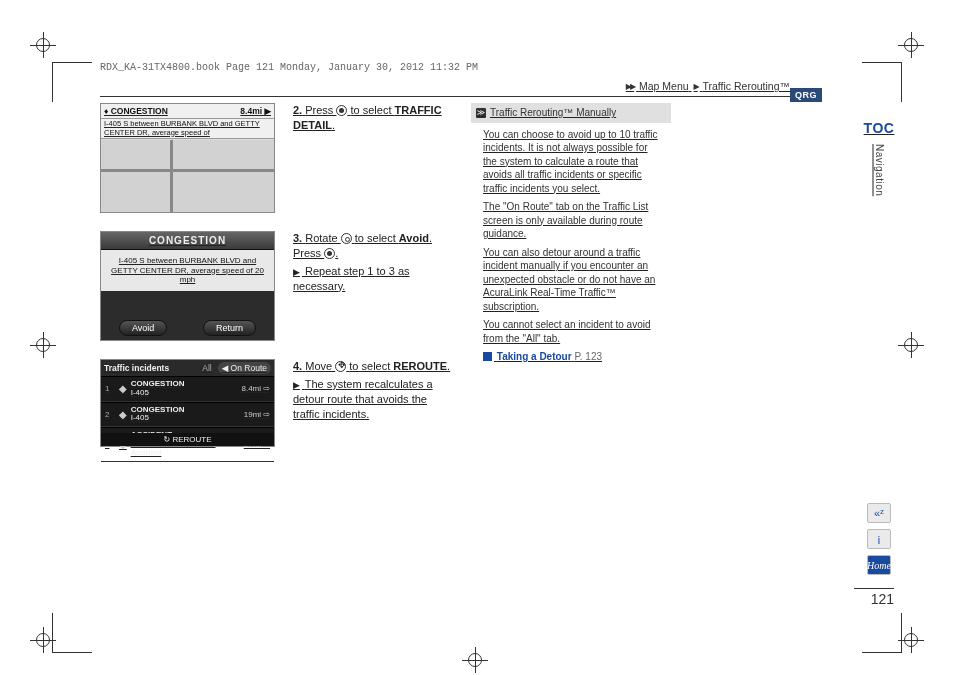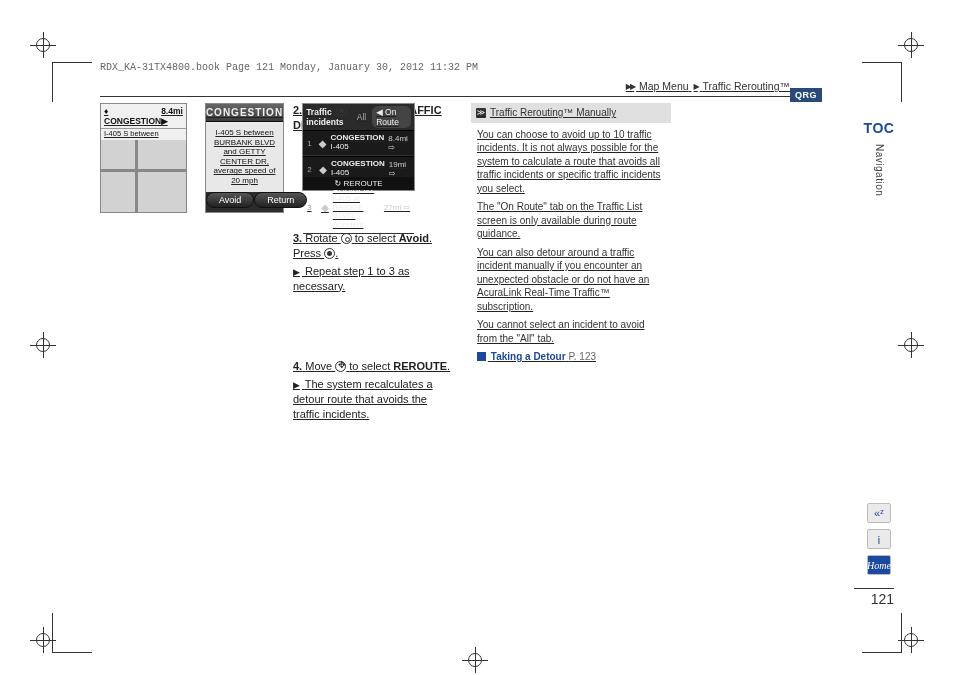--- a/index.html
+++ b/index.html
@@ -50,21 +50,21 @@
     font-size:9px; font-weight:bold;
     padding:2px 5px;
     letter-spacing:0.5px;
   }
   hr.rule { border:none; border-top:1px solid #333; margin-top:4px; }
   .columns {
     display:flex;
     gap:18px;
     margin-top:6px;
   }
-  .col-screens { width:175px; display:flex; flex-direction:row; gap:18px; }
+  .col-screens { width:175px; display:flex; flex-direction:column; gap:18px; }
   .col-steps   { width:160px; display:flex; flex-direction:column; gap:18px; font-size:11px; line-height:1.35;}
   .col-side    { width:200px; font-size:10px; line-height:1.35; color:#333; }
   .col-steps .step { }
   .col-steps b { font-weight:bold; }
   .col-steps .num { font-weight:bold; }
   .col-steps .playtri { font-size:9px; vertical-align:0px; margin-right:2px;}
   .icon-press {
     display:inline-block; width:11px; height:11px;
     border:1px solid #333; border-radius:50%;
     position:relative; vertical-align:-2px;
@@ -106,21 +106,21 @@
   .shot3 .row { display:flex; align-items:center; padding:3px 4px; border-top:1px solid #000; border-bottom:1px solid #333; font-size:8px;}
   .shot3 .row .num { width:10px; color:#aaa;}
   .shot3 .row .warn { color:#ccc; margin:0 4px; font-size:10px;}
   .shot3 .row .txt { flex:1; line-height:1.1;}
   .shot3 .row .dist { color:#ccc; font-size:8px; margin-left:4px;}
   .shot3 .foot { position:absolute; left:0; right:0; bottom:0; text-align:center; font-size:8px; padding:2px 0; background:#111;}
   .shot3 .foot::before { content:"↻ "; }
   
   .side-head { background:#e0e0e0; padding:3px 5px; font-size:10px; display:flex; align-items:center; gap:4px;}
   .side-head .qicon { display:inline-block; width:10px; height:10px; background:#333; color:#fff; font-size:8px; line-height:10px; text-align:center; border-radius:1px;}
-  .col-side p { margin:5px 6px; }
+  .col-side p { margin:5px 12px; }
   .link { color:#1a4aa0; font-weight:bold;}
   .linkp { color:#666; }
   .link-sq { display:inline-block; width:9px; height:9px; background:#1a4aa0; vertical-align:-1px; margin-right:2px;}
   
   .rail {
     position:absolute;
     right:18px; top:120px;
     width:30px;
     display:flex; flex-direction:column; align-items:center; gap:6px;
   }
@@ -289,21 +289,21 @@
       <p>You cannot select an incident to avoid from the "All" tab.</p>
       <p>
         <span class="link-sq"></span>
         <span class="link">Taking a Detour</span>
         <span class="linkp">P. 123</span>
       </p>
     </div>
   </div>
 </div>
 
-<div class="rail" style="right:60px;">
+<div class="rail" style="right:60px;text-decoration:underline;">
   <div class="toc">TOC</div>
   <div class="vlabel">Navigation</div>
 </div>
 
 <div class="rail-bottom" style="right:60px; bottom:100px;">
   <div class="rail-btn">
     <span>«ᶻ</span>
   </div>
   <div class="rail-btn">
     <span>ℹ</span>

